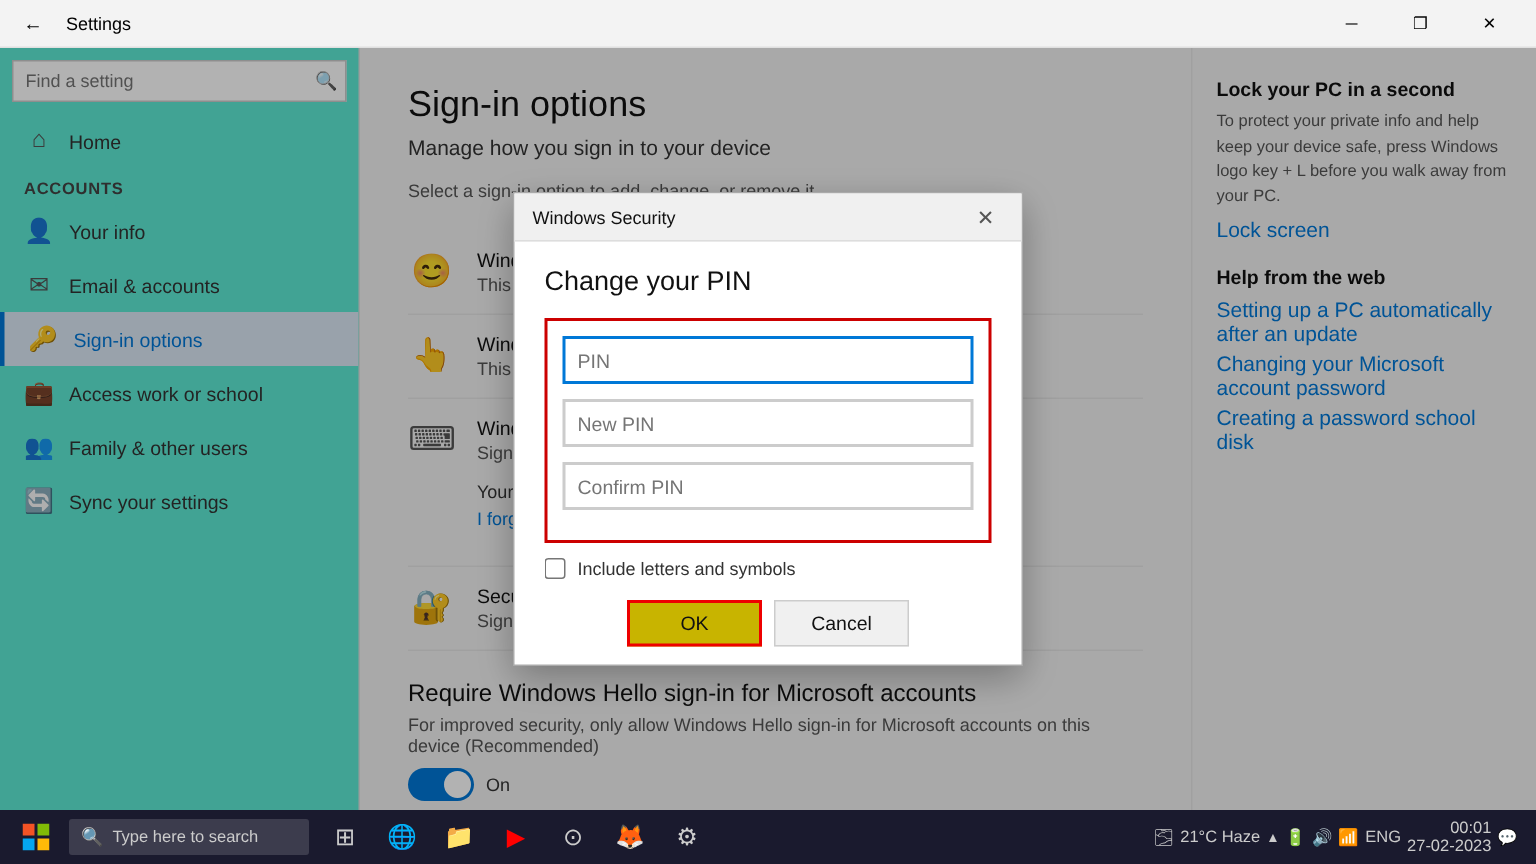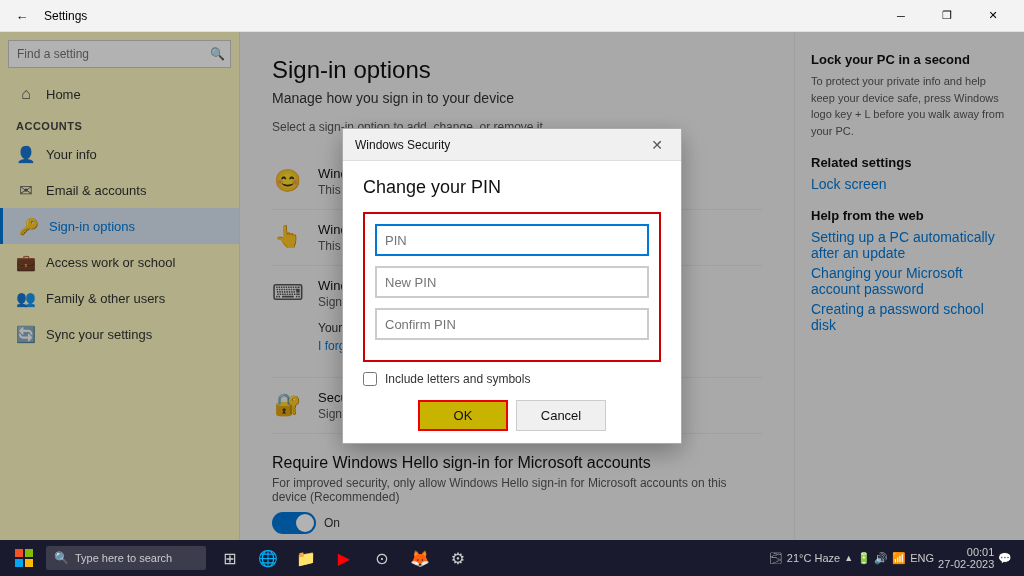--- a/index.html
+++ b/index.html
@@ -9,21 +9,21 @@
     .titlebar { height: 32px; background: #f3f3f3; display: flex; align-items: center; padding: 0 8px; border-bottom: 1px solid #e0e0e0; }
     .titlebar-back { width: 28px; height: 28px; display: flex; align-items: center; justify-content: center; cursor: pointer; border-radius: 2px; }
     .titlebar-title { font-size: 12px; margin-left: 8px; }
     .titlebar-controls { margin-left: auto; display: flex; }
     .titlebar-btn { width: 46px; height: 32px; display: flex; align-items: center; justify-content: center; cursor: pointer; font-size: 11px; }
 
     
     .app-body { display: flex; flex: 1; overflow: hidden; }
 
     
-    .sidebar { width: 240px; background: #fef9c3; border-right: 1px solid #e0e0e0; display: flex; flex-direction: column; overflow-y: auto; }
+    .sidebar { width: 240px; background: #5eead4; border-right: 1px solid #e0e0e0; display: flex; flex-direction: column; overflow-y: auto; }
     .sidebar-search { margin: 8px; position: relative; }
     .sidebar-search input { width: 100%; padding: 5px 28px 5px 8px; border: 1px solid #ccc; background: white; font-size: 12px; height: 28px; }
     .sidebar-search-icon { position: absolute; right: 6px; top: 50%; transform: translateY(-50%); color: #555; font-size: 12px; }
     .sidebar-section-label { font-size: 11px; font-weight: 600; color: #444; padding: 8px 16px 4px; text-transform: uppercase; letter-spacing: 0.5px; }
     .sidebar-item { display: flex; align-items: center; padding: 8px 16px; cursor: pointer; color: #333; gap: 10px; min-height: 36px; }
     .sidebar-item.active { background: #dce8f5; border-left: 3px solid #0078d7; color: #0078d7; }
     .sidebar-item.active .sidebar-item-label { color: #0078d7; font-weight: 500; }
     .sidebar-icon { font-size: 16px; min-width: 20px; text-align: center; color: #555; }
     .sidebar-item.active .sidebar-icon { color: #0078d7; }
 
@@ -191,21 +191,20 @@
           <div class="toggle-knob"></div>
         </div>
         <span class="toggle-label">On</span>
       </div>
     </div>
   </div>
 
   <div class="right-panel">
     <h3>Lock your PC in a second</h3>
     <p>To protect your private info and help keep your device safe, press Windows logo key + L before you walk away from your PC.</p>
-    <h3>Related settings</h3>
     <a>Lock screen</a>
     <h3>Help from the web</h3>
     <a>Setting up a PC automatically after an update</a>
     <a>Changing your Microsoft account password</a>
     <a>Creating a password school disk</a>
   </div>
 </div>
 
 <div class="overlay">
   <div class="dialog">

